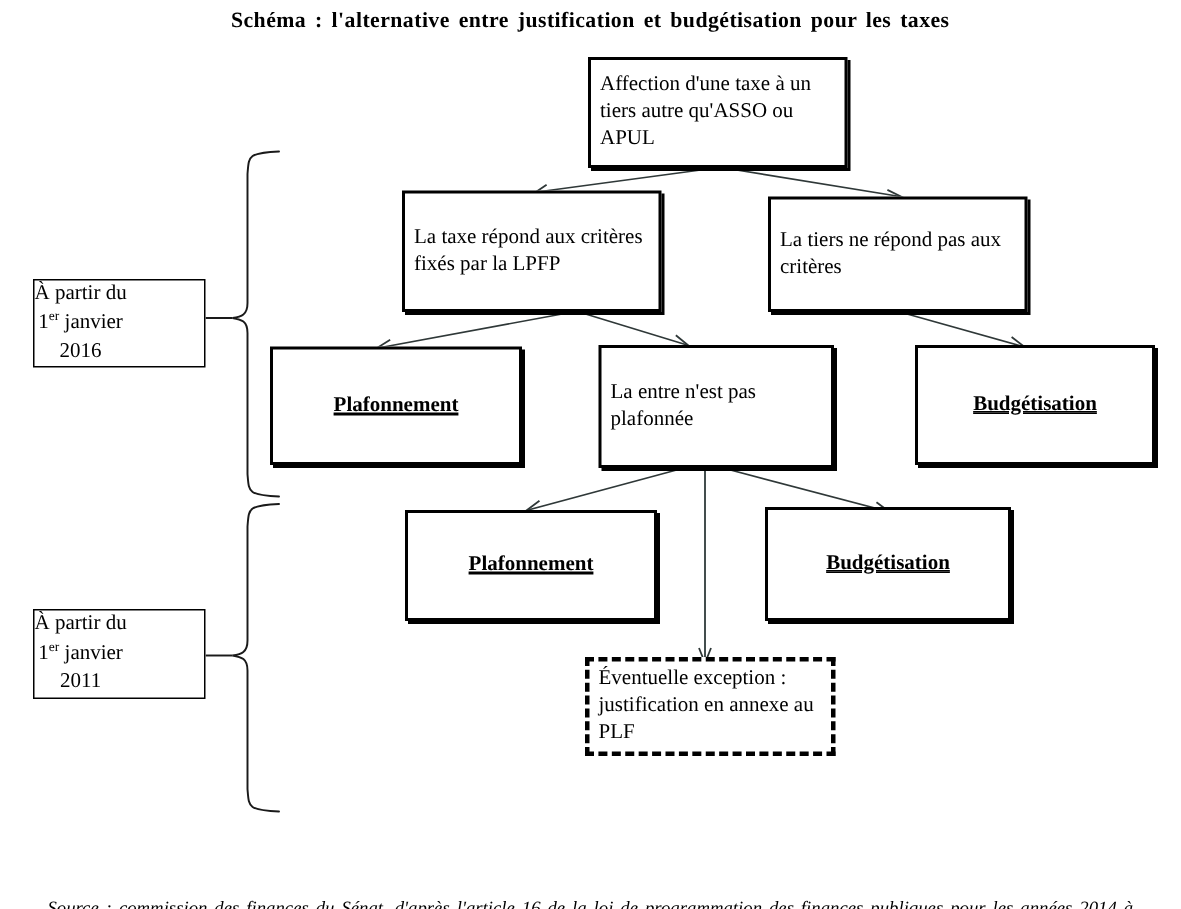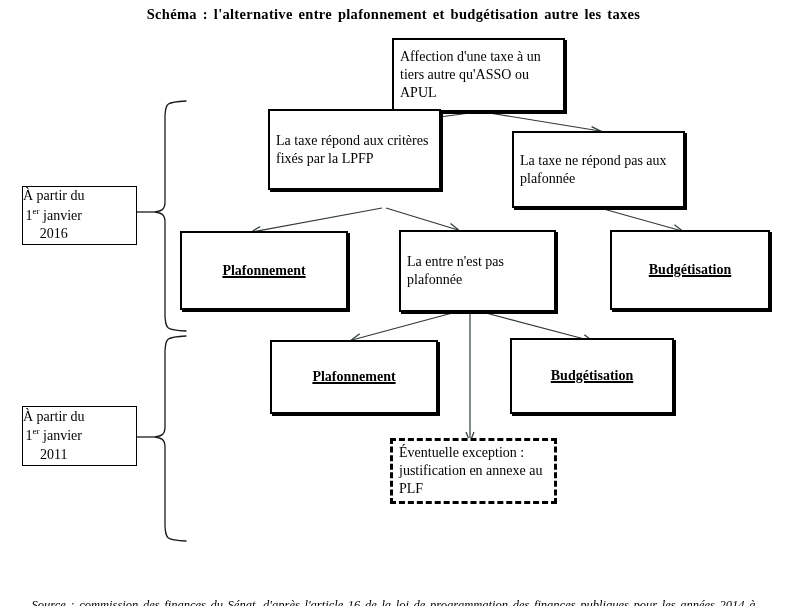--- a/index.html
+++ b/index.html
@@ -93,21 +93,21 @@
     height: 606px;
     z-index: 1;
     pointer-events: none;
   }
 </style>
 </head>
 <body>
 
 <div id="page">
 
-  <div class="title">Schéma : l'alternative entre plafonnement et budgétisation autre les taxes</div>
+  <div class="title">Schéma : l'alternative entre justification et budgétisation pour les taxes</div>
 
   <svg class="overlay" viewBox="0 0 787 606" xmlns="http://www.w3.org/2000/svg">
     <defs>
       <marker id="arrowOpen" markerWidth="14" markerHeight="14" refX="10" refY="5" orient="auto" markerUnits="userSpaceOnUse">
         <path d="M 1 1 L 11 5 L 1 9" fill="none" stroke="#2f3838" stroke-width="1.2"></path>
       </marker>
       <marker id="arrowOpenHalf" markerWidth="14" markerHeight="14" refX="10" refY="5" orient="auto" markerUnits="userSpaceOnUse">
         <path d="M 1 2 L 11 5 L 3 9" fill="none" stroke="#2f3838" stroke-width="1.2"></path>
       </marker>
     </defs>
@@ -145,26 +145,26 @@
              C 161 438, 165 439, 165 447
              L 165 526
              C 166 538, 165 540, 186 541" fill="none" stroke="#1a1a1a" stroke-width="1.3" stroke-linecap="round"></path>
     <path d="M 137 437 L 155 437" fill="none" stroke="#1a1a1a" stroke-width="1.3"></path>
   </svg>
 
   <div class="node shadowed" style="left:392px; top:38px; width:173px; height:74px;">
     <span class="txt">Affection d'une taxe à un tiers autre qu'ASSO ou APUL</span>
   </div>
 
-  <div class="node shadowed" style="left:268px; top:109px; width:173px; height:81px;">
+  <div class="node shadowed" style="left:268px; top:127px; width:173px; height:81px;">
     <span class="txt">La taxe répond aux critères fixés par la LPFP</span>
   </div>
 
   <div class="node shadowed" style="left:512px; top:131px; width:173px; height:77px;">
-    <span class="txt">La taxe ne répond pas aux plafonnée</span>
+    <span class="txt">La tiers ne répond pas aux critères</span>
   </div>
 
   <div class="node shadowed emph" style="left:180px; top:231px; width:168px; height:79px;">
     <span class="txt">Plafonnement</span>
   </div>
 
   <div class="node shadowed" style="left:399px; top:230px; width:157px; height:82px;">
     <span class="txt">La entre n'est pas plafonnée</span>
   </div>
 

